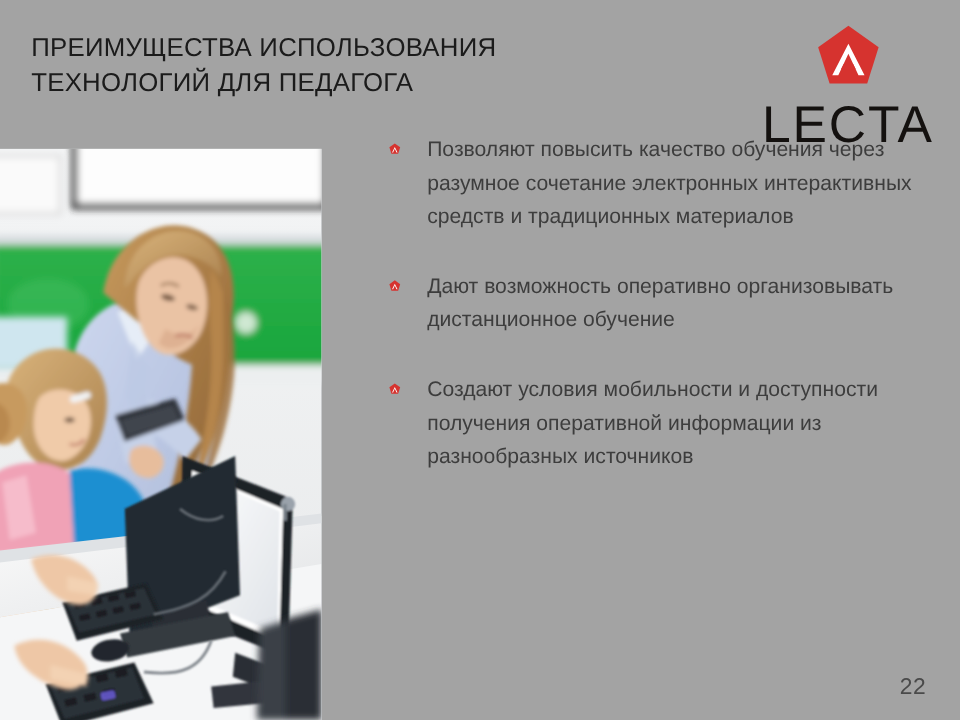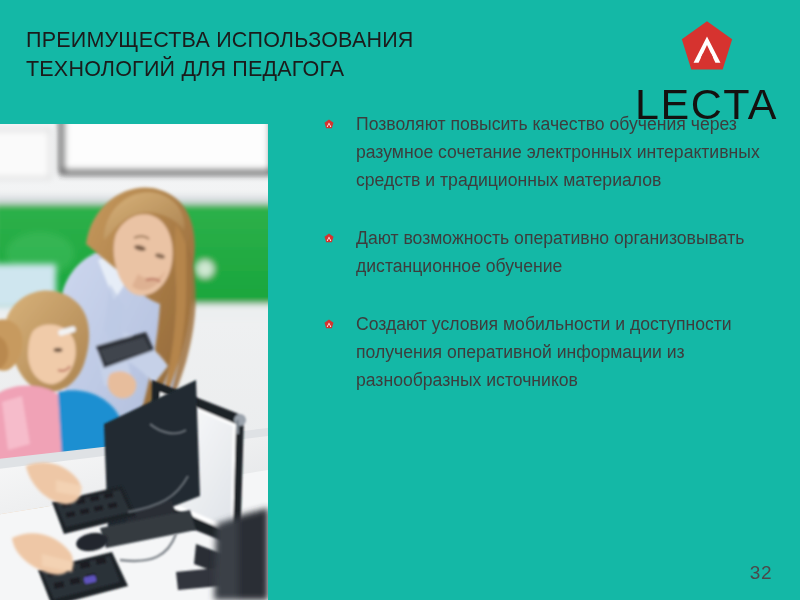--- a/index.html
+++ b/index.html
@@ -12,21 +12,21 @@
     background: #ffffff;
     font-family: "Liberation Sans", sans-serif;
     overflow: hidden;
     position: relative;
   }
 
   .slide {
     position: relative;
     width: 800px;
     height: 600px;
-    background: #14b8a6;
+    background: #a3a3a3;
     overflow: hidden;
   }
 
   
   .slide-title {
     position: absolute;
     left: 26px;
     top: 26px;
     width: 520px;
     font-size: 21.5px;
@@ -385,15 +385,15 @@
           <path d="M50 6 L95 38 L78 92 L22 92 L5 38 Z" fill="#d6332f"></path>
           <path d="M50 34 L73 80 L64 80 L50 50 L36 80 L27 80 Z" fill="#ffffff"></path>
         </svg>
       </span>
       <span class="bullet-text">Создают условия мобильности и доступности получения оперативной информации из разнообразных источников</span>
     </div>
 
 
   </div>
 
-  <div class="page-number">32</div>
+  <div class="page-number">22</div>
 
 </div>
 
 </body></html>

